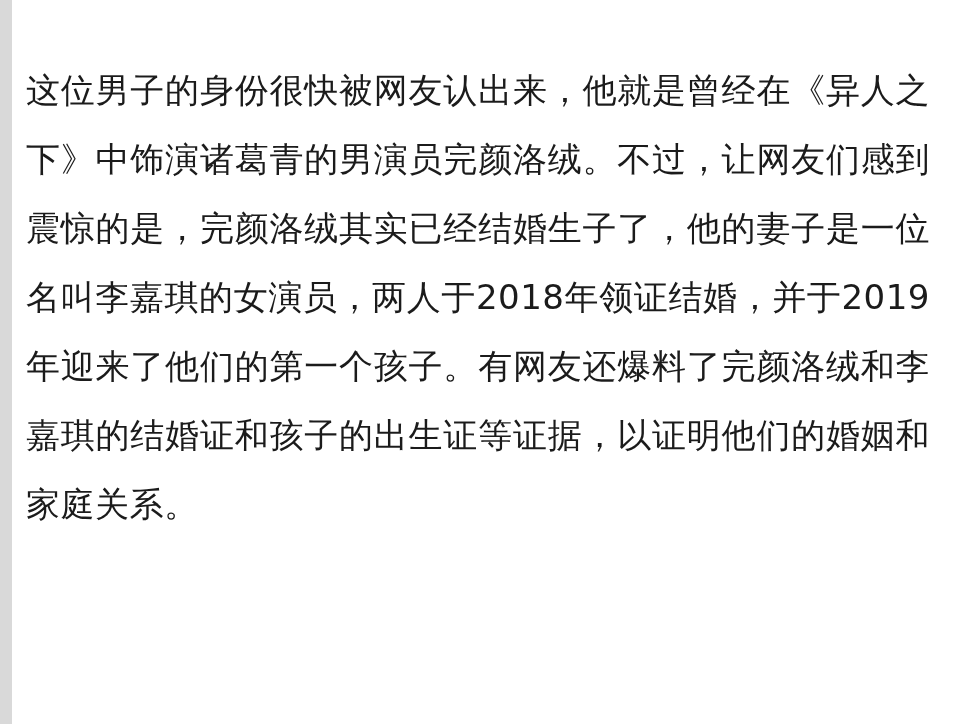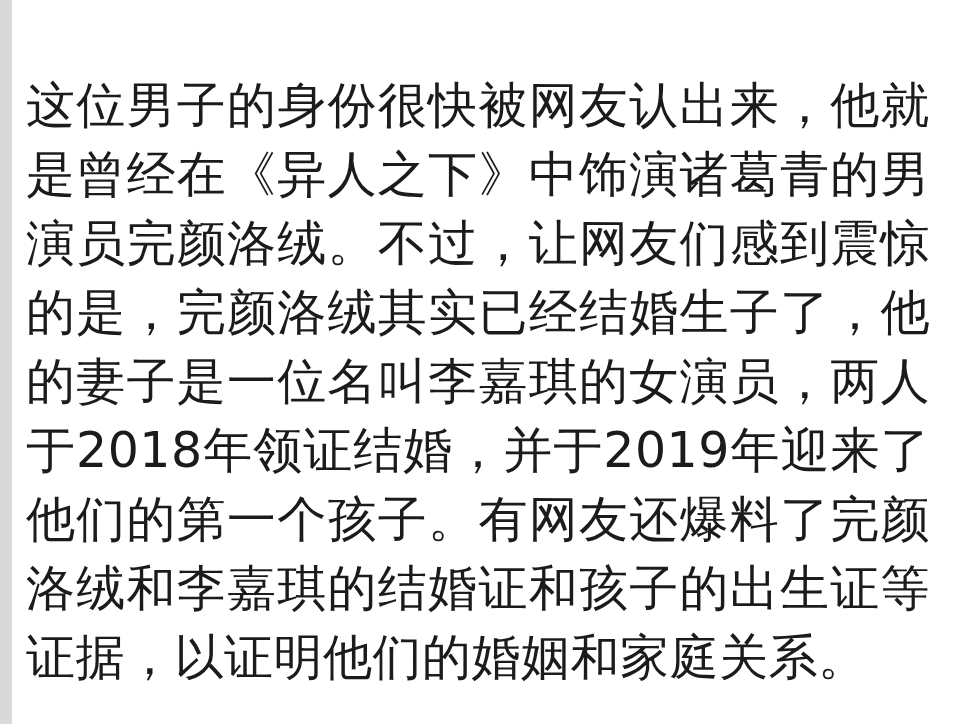--- a/index.html
+++ b/index.html
@@ -27,21 +27,21 @@
     width: 12px;
     height: 724px;
     background: #d9d9d9;
   }
   .article {
     position: absolute;
     left: 26px;
     top: 22px;
     width: 904px;
     color: #1b1b1b;
-    font-size: 49px;
+    font-size: 34px;
     line-height: 69px;
     letter-spacing: 0.5px;
     font-weight: 500;
     text-align: justify;
     text-justify: inter-ideograph;
     word-break: break-all;
     white-space: normal;
   }
 </style>
 </head>

